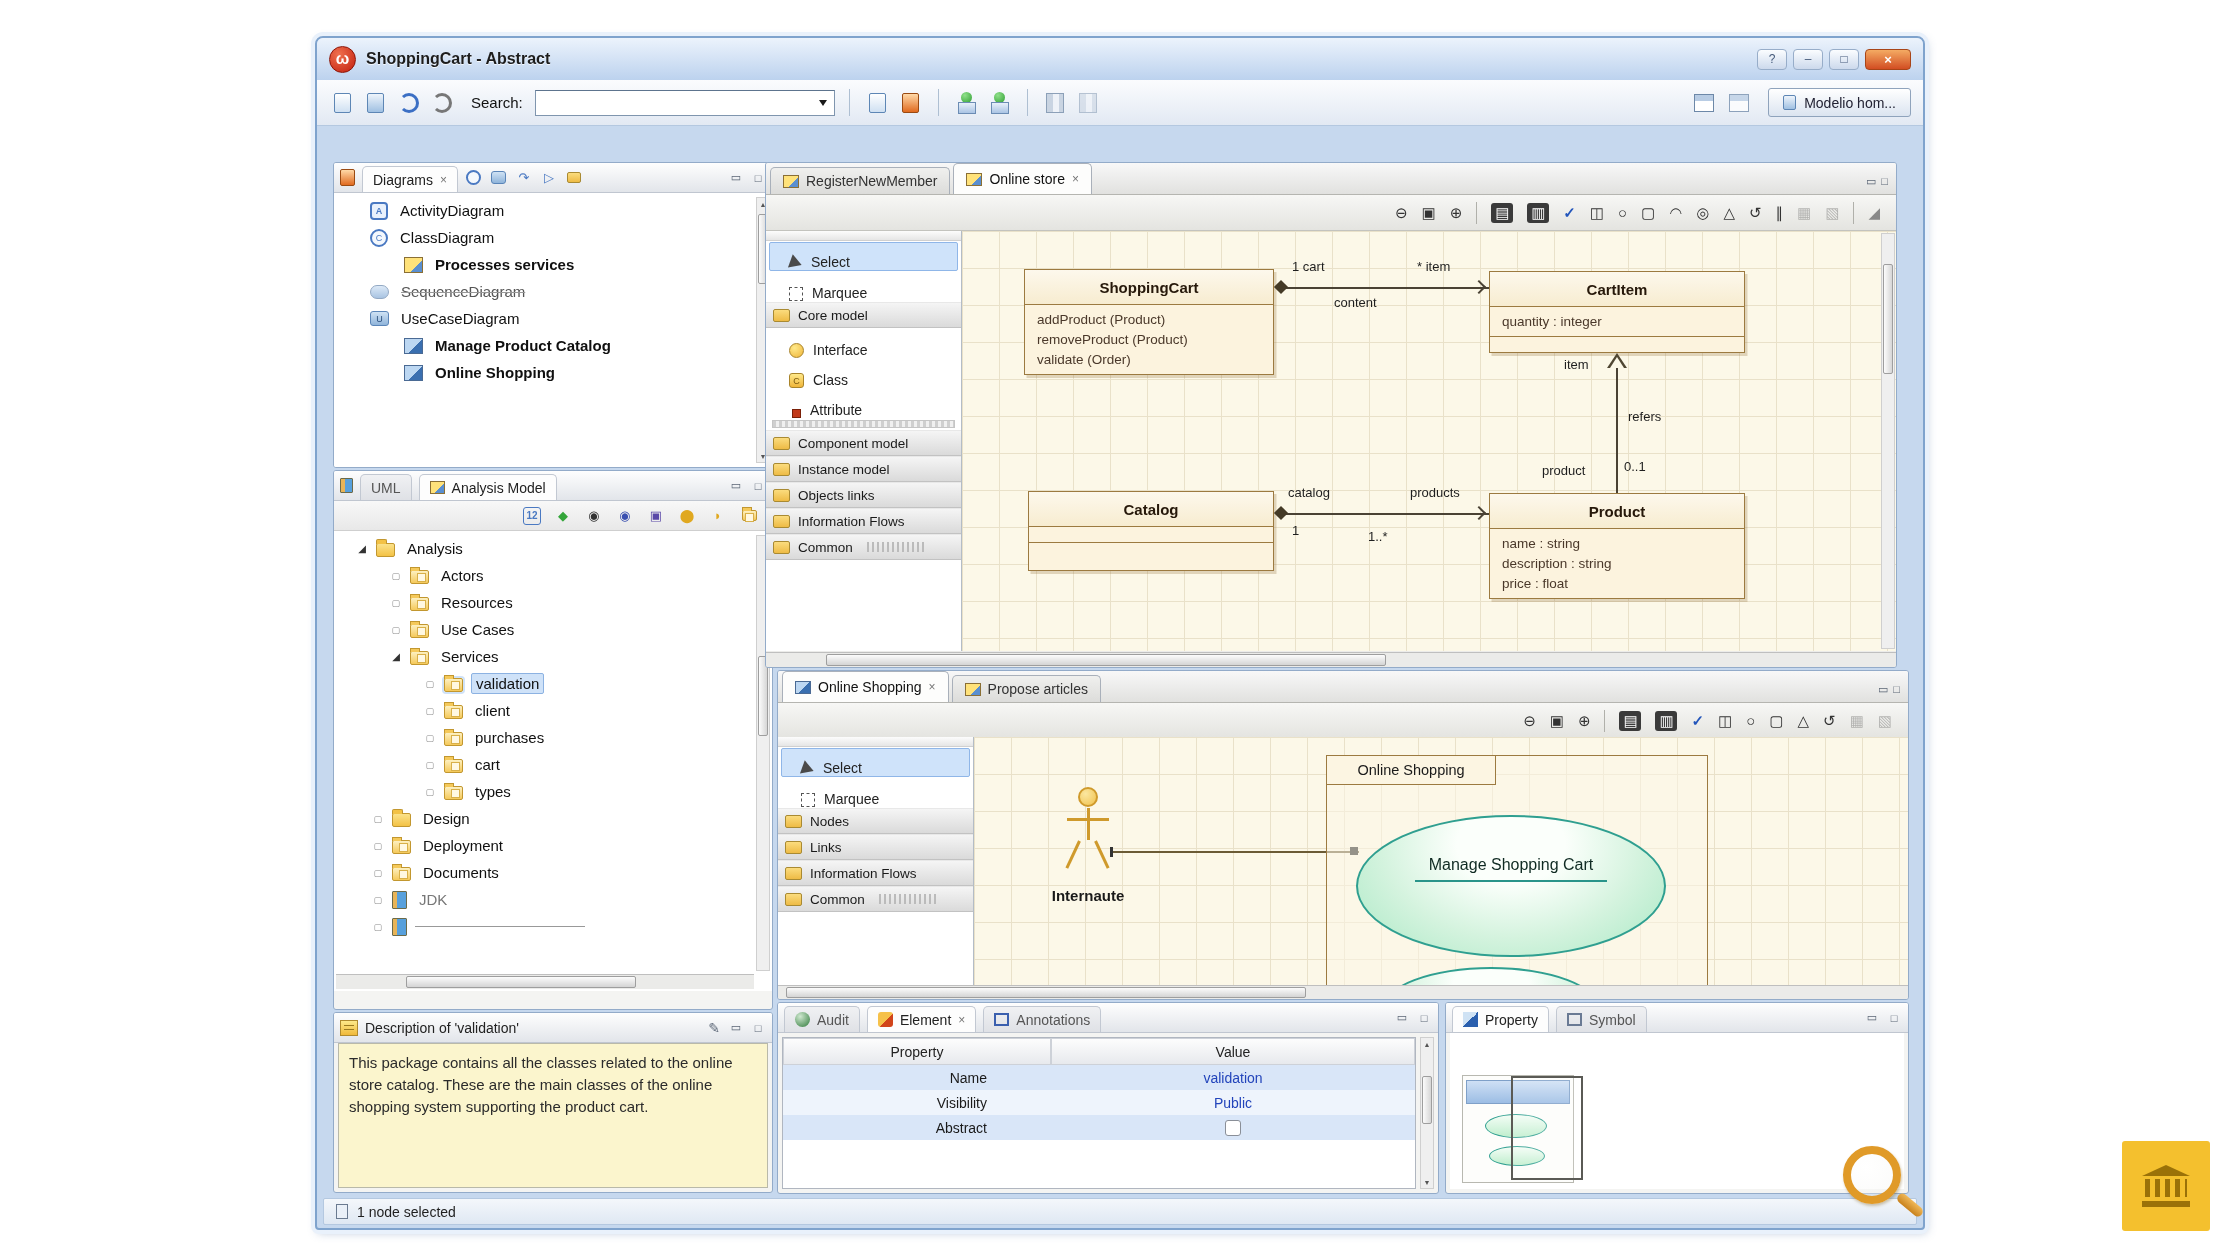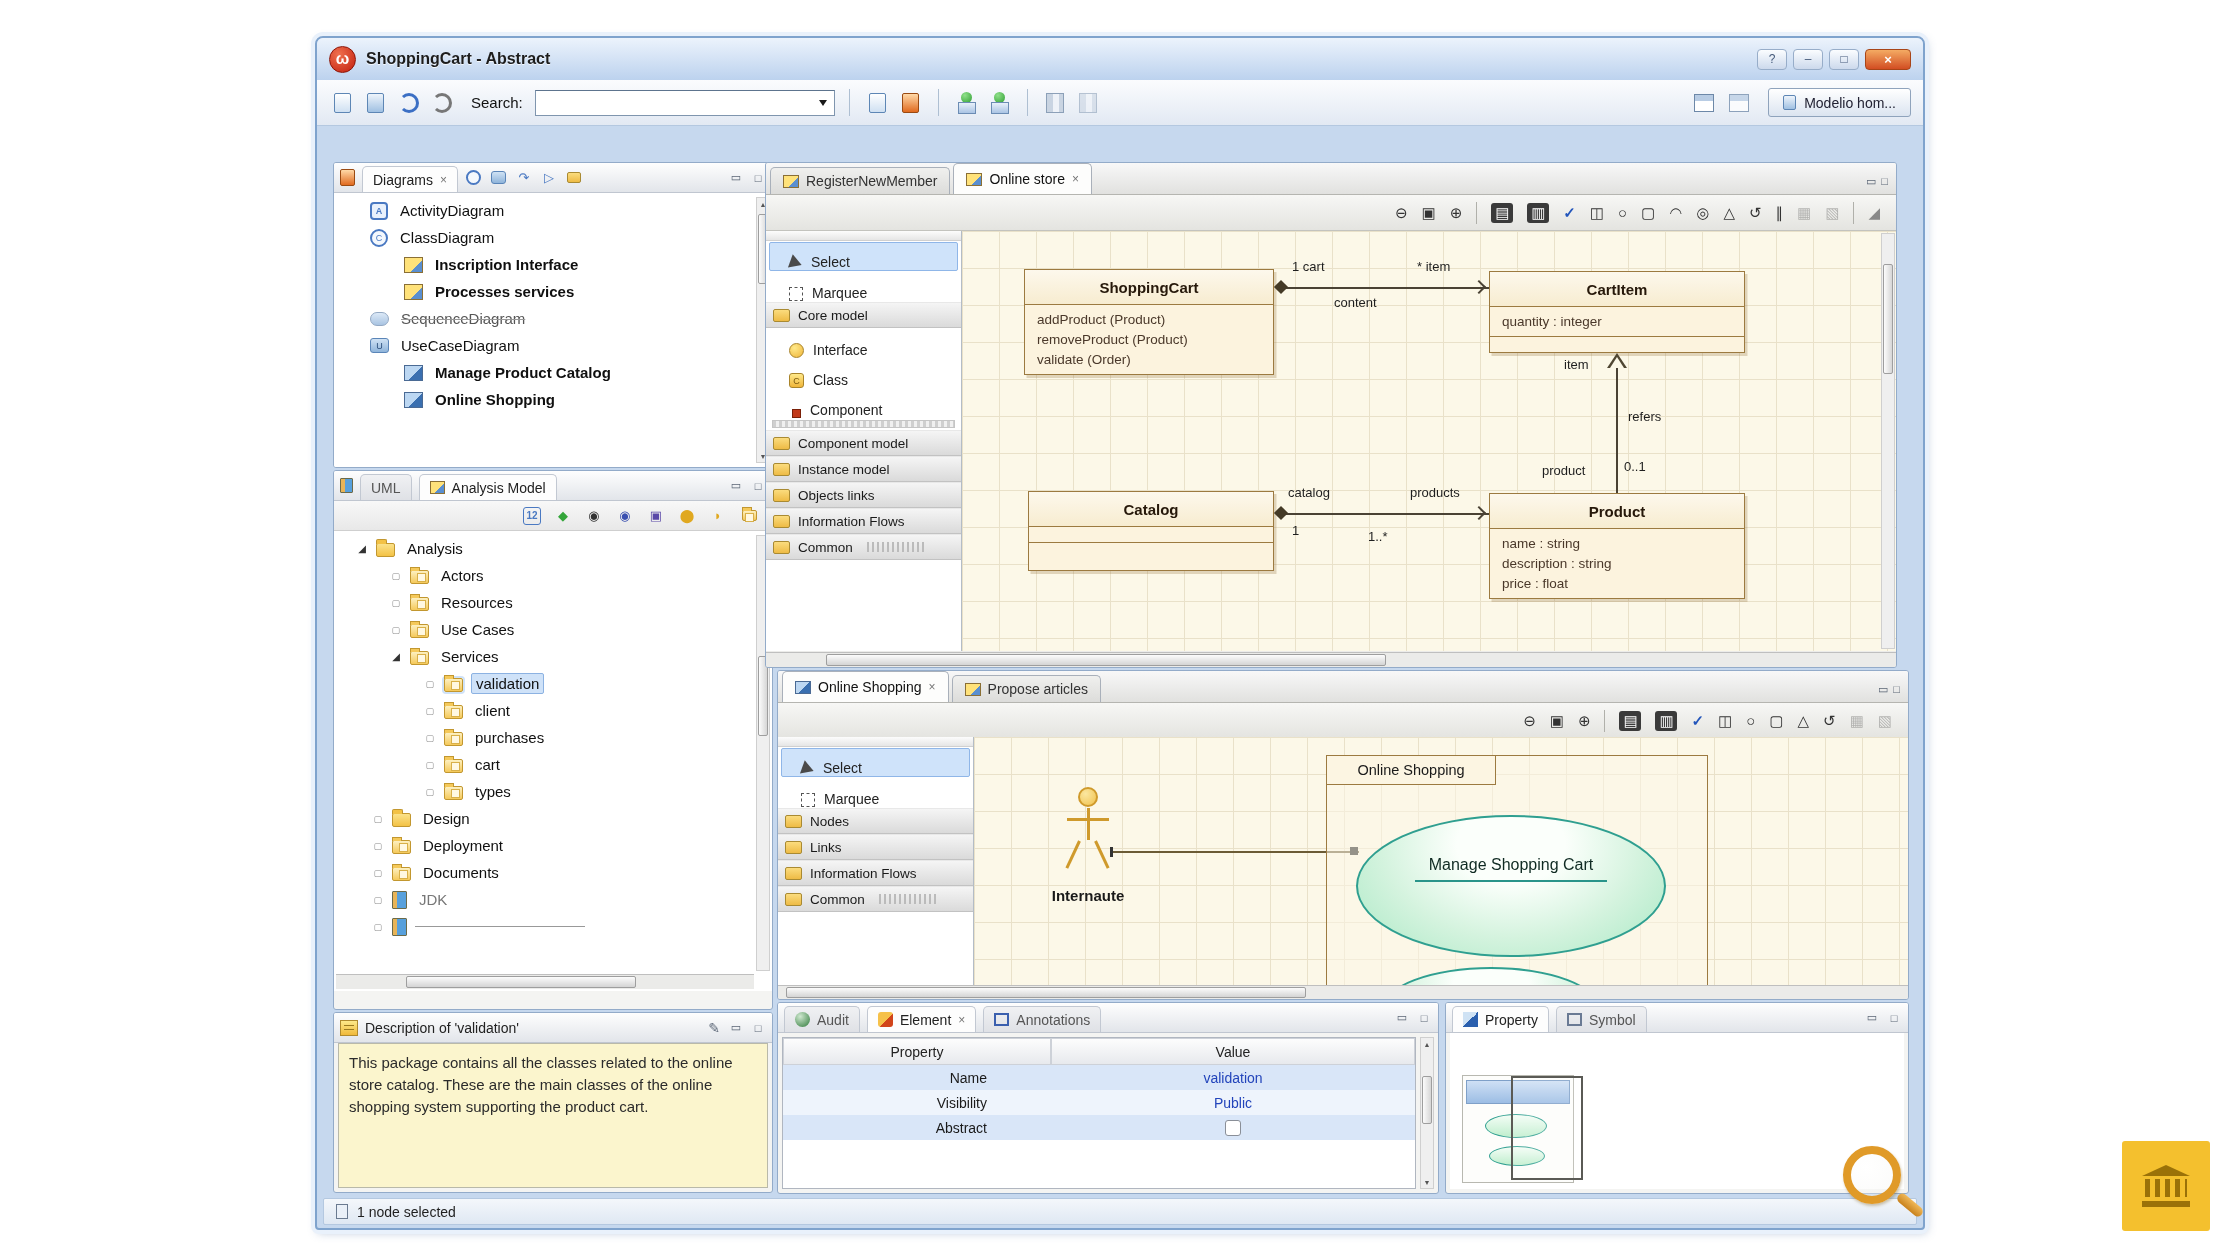--- a/index.html
+++ b/index.html
@@ -288,24 +288,20 @@
       <div class="trow" style="padding-left:36px;">
           <span class="i-act">A</span>
           <span class="lbl">ActivityDiagram</span>
         </div>
       <div class="trow" style="padding-left:36px;">
           <span class="i-circ">C</span>
           <span class="lbl">ClassDiagram</span>
         </div>
       <div class="trow" style="padding-left:70px; font-weight:bold;">
           <span class="i-dgm"></span>
-          <span class="lbl">Inscription Interface</span>
-        </div>
-      <div class="trow" style="padding-left:70px; font-weight:bold;">
-          <span class="i-dgm"></span>
           <span class="lbl">Processes services</span>
         </div>
       <div class="trow" style="padding-left:36px; color:#555;">
           <span class="i-cloud"></span>
           <span class="lbl" style="text-decoration:line-through #999;">SequenceDiagram</span>
         </div>
       <div class="trow" style="padding-left:36px;">
           <span class="i-ucd">U</span>
           <span class="lbl">UseCaseDiagram</span>
         </div>
@@ -505,21 +501,21 @@
       <div class="pal-item">
           <span class="i-iface"></span>
           <span>Interface</span>
         </div>
       <div class="pal-item">
           <span class="i-class">C</span>
           <span>Class</span>
         </div>
       <div class="pal-item">
           <span class="i-attr"></span>
-          <span>Component</span>
+          <span>Attribute</span>
         </div>
       <div style="height:8px; margin:2px 6px; background:repeating-linear-gradient(90deg,#cfcfcf 0 3px, #f0f0f0 3px 6px); border:1px solid #c5c5c5;"></div>
       <div class="pal-sec">
           <span class="i-pal"></span>
           <span>Component model</span>
         </div>
       <div class="pal-sec">
           <span class="i-pal"></span>
           <span>Instance model</span>
         </div>

